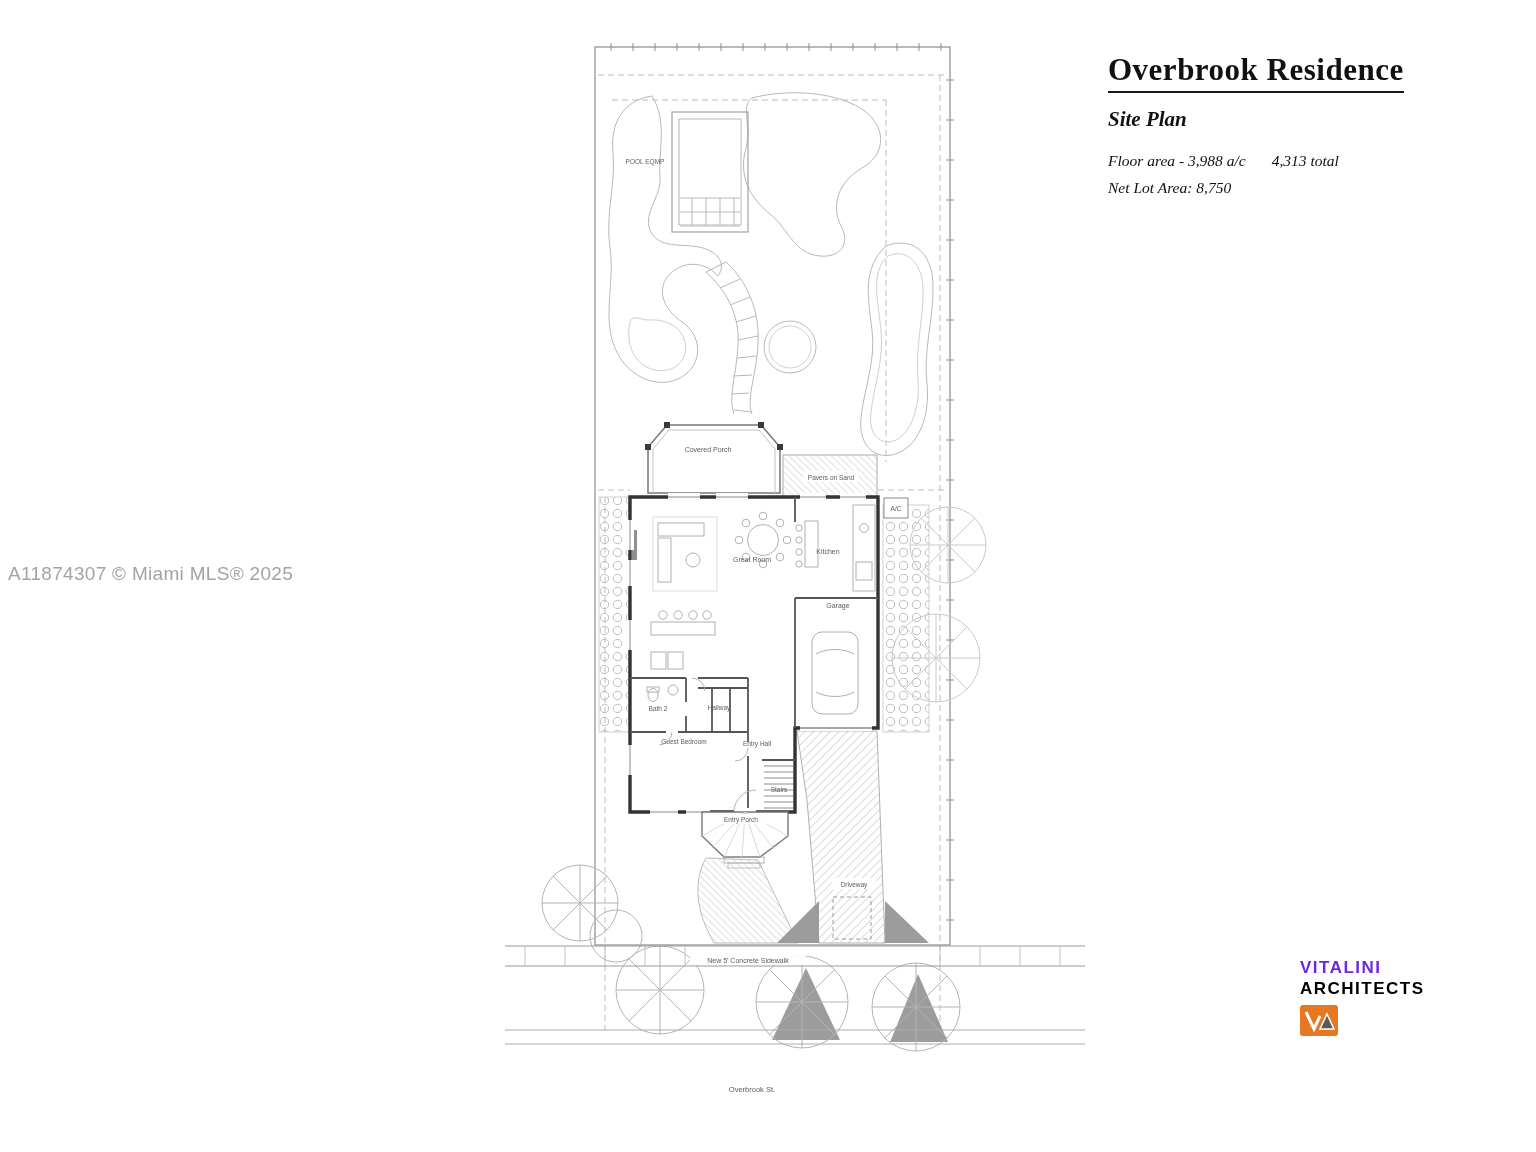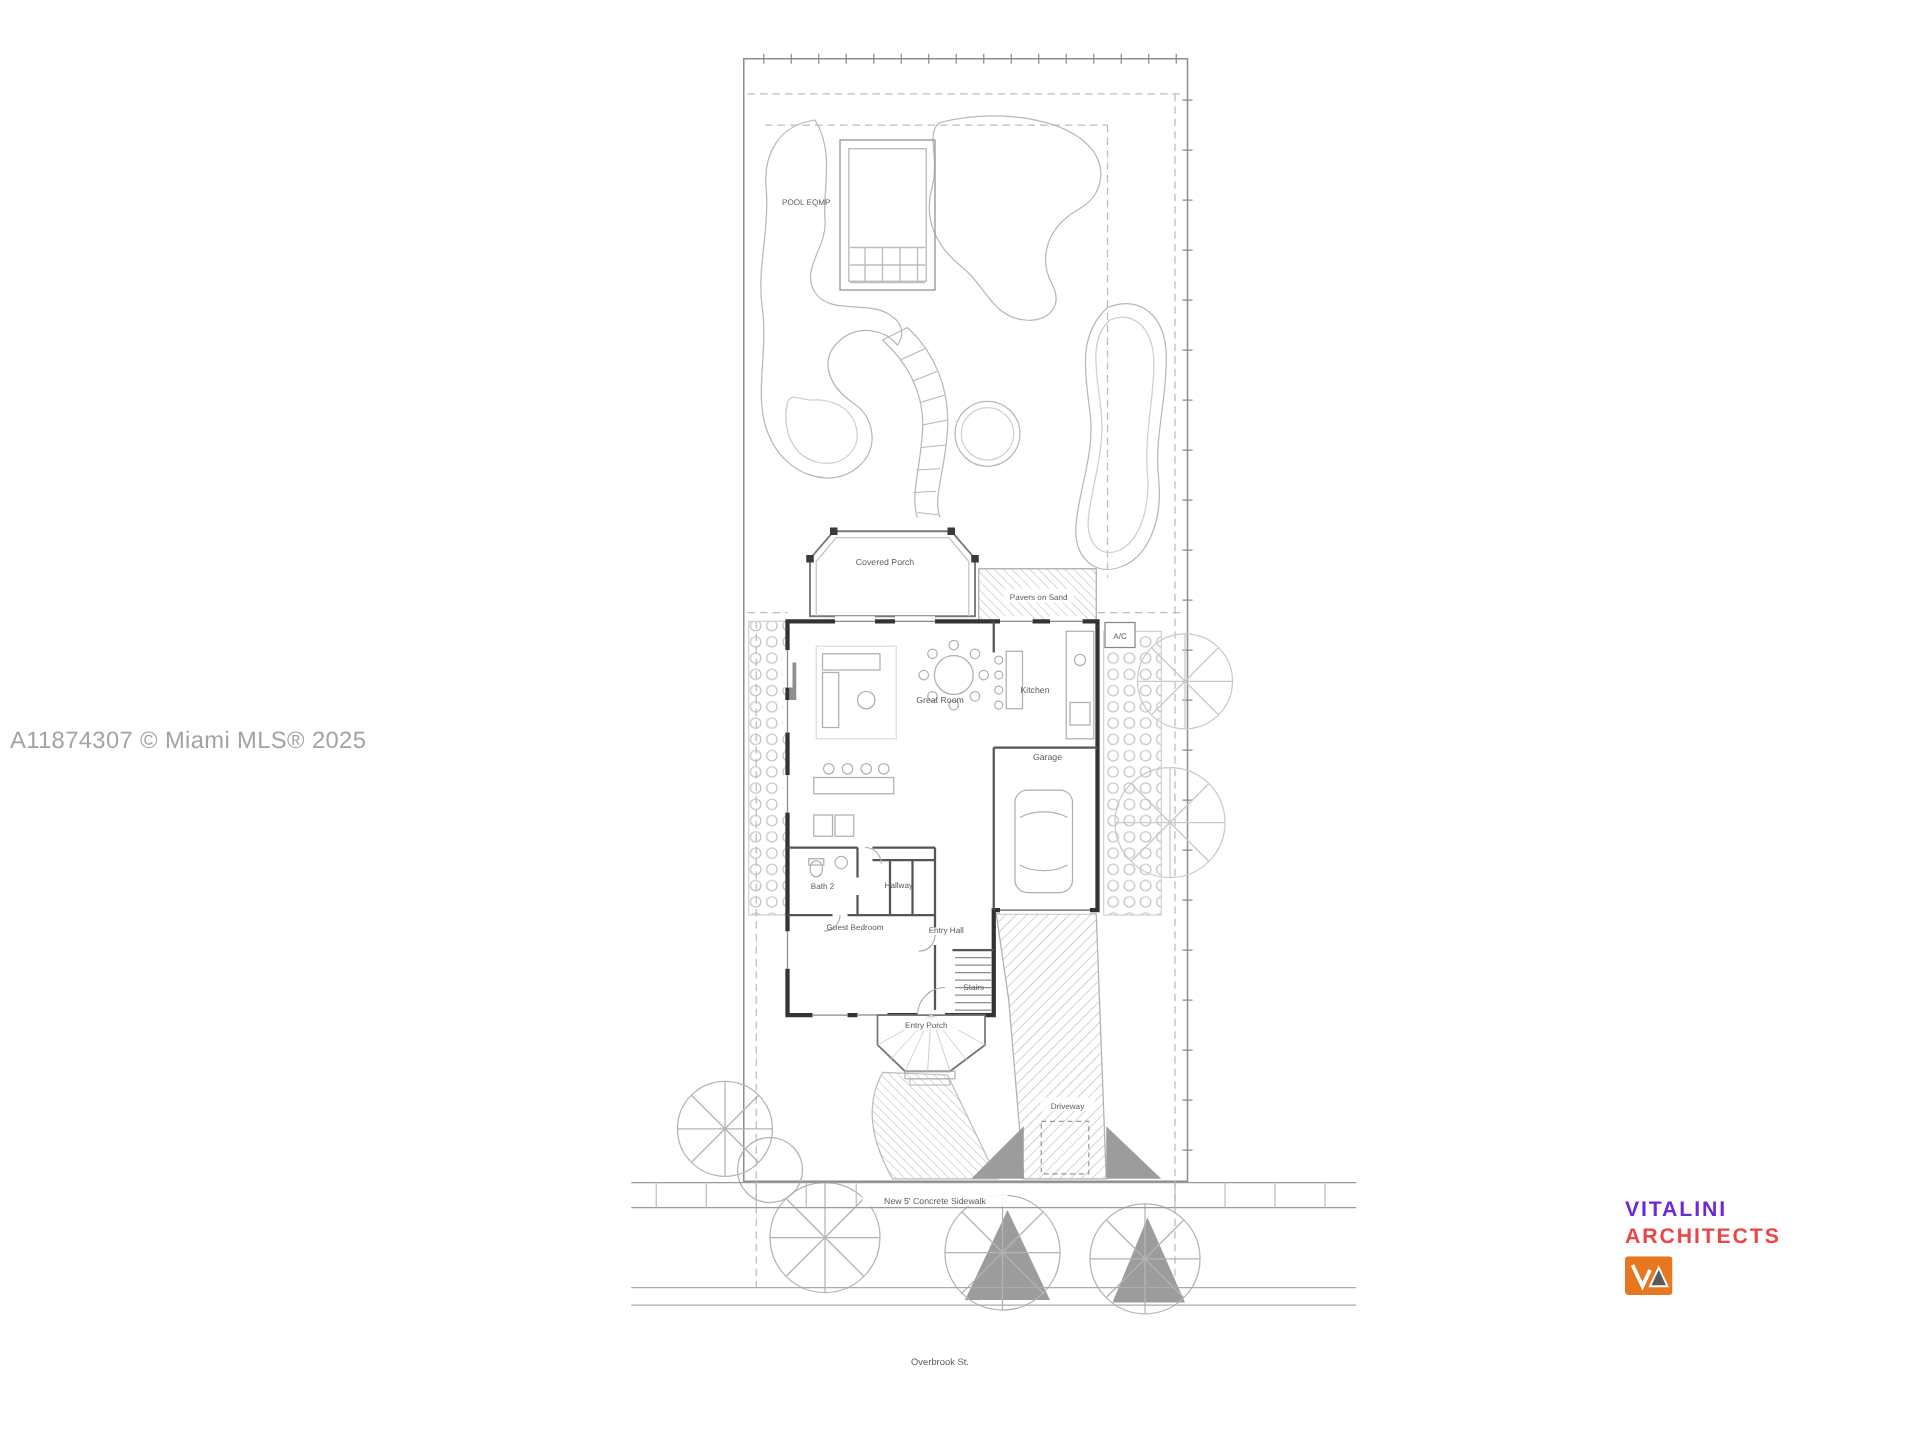--- a/index.html
+++ b/index.html
@@ -26,27 +26,27 @@
   }
   .title-block .area-line .gap { display:inline-block; width:26px; }
   .title-block .lot-line {
     font-family:"Liberation Serif", serif;
     font-size:15.5px; font-style:italic; color:#111; margin-top:9px;
   }
 
   
   .watermark {
     position:absolute; left:8px; top:563px;
-    color:#a3a3a3; font-size:19px; letter-spacing:0.3px;margin-top:19px;
+    color:#a3a3a3; font-size:19px; letter-spacing:0.3px;
   }
 
   
   .brand { position:absolute; left:1300px; top:958px; }
   .brand .line1 { font-size:17px; font-weight:700; letter-spacing:1.5px; color:#6d28d9; }
-  .brand .line2 { font-size:17px; font-weight:700; letter-spacing:1.5px; color:#ef4444; margin-top:1px; }
+  .brand .line2 { font-size:17px; font-weight:700; letter-spacing:1.5px; color:#000000; margin-top:1px; }
   .brand .mark  { margin-top:6px; }
 
   
   .plan-svg { position:absolute; left:0; top:0; }
   .plan-svg text {
     font-family:"Liberation Sans", sans-serif;
     fill:#5c5c5c;
   }
 </style>
 </head>
@@ -271,20 +271,28 @@
       <text x="684" y="744" font-size="6.5">Guest Bedroom</text>
       <text x="757" y="746" font-size="6.5">Entry Hall</text>
       <text x="779" y="792" font-size="6.5">Stairs</text>
       <text x="741" y="822" font-size="6.5">Entry Porch</text>
       <text x="854" y="887" font-size="6.5">Driveway</text>
       <text x="748" y="963" font-size="7">New 5' Concrete Sidewalk</text>
       <text x="752" y="1092" font-size="7.5">Overbrook St.</text>
     </g>
   </svg>
 
+  <div class="title-block">
+    <h1>Overbrook Residence</h1>
+    <div class="subtitle">Site Plan</div>
+    <div class="area-line">
+      <span>Floor area - 3,988 a/c</span><span class="gap"></span><span>4,313 total</span>
+    </div>
+    <div class="lot-line">Net Lot Area: 8,750</div>
+  </div>
 
   <div class="watermark">A11874307 © Miami MLS® 2025</div>
 
   <div class="brand">
     <div class="line1">VITALINI</div>
     <div class="line2">ARCHITECTS</div>
     <div class="mark">
       <svg width="38" height="31" viewBox="0 0 38 31">
         <rect x="0" y="0" width="38" height="31" rx="3" fill="#E87722"></rect>
         <path d="M6 7 L14 24 L20 11" stroke="#ffffff" stroke-width="3" fill="none"></path>

